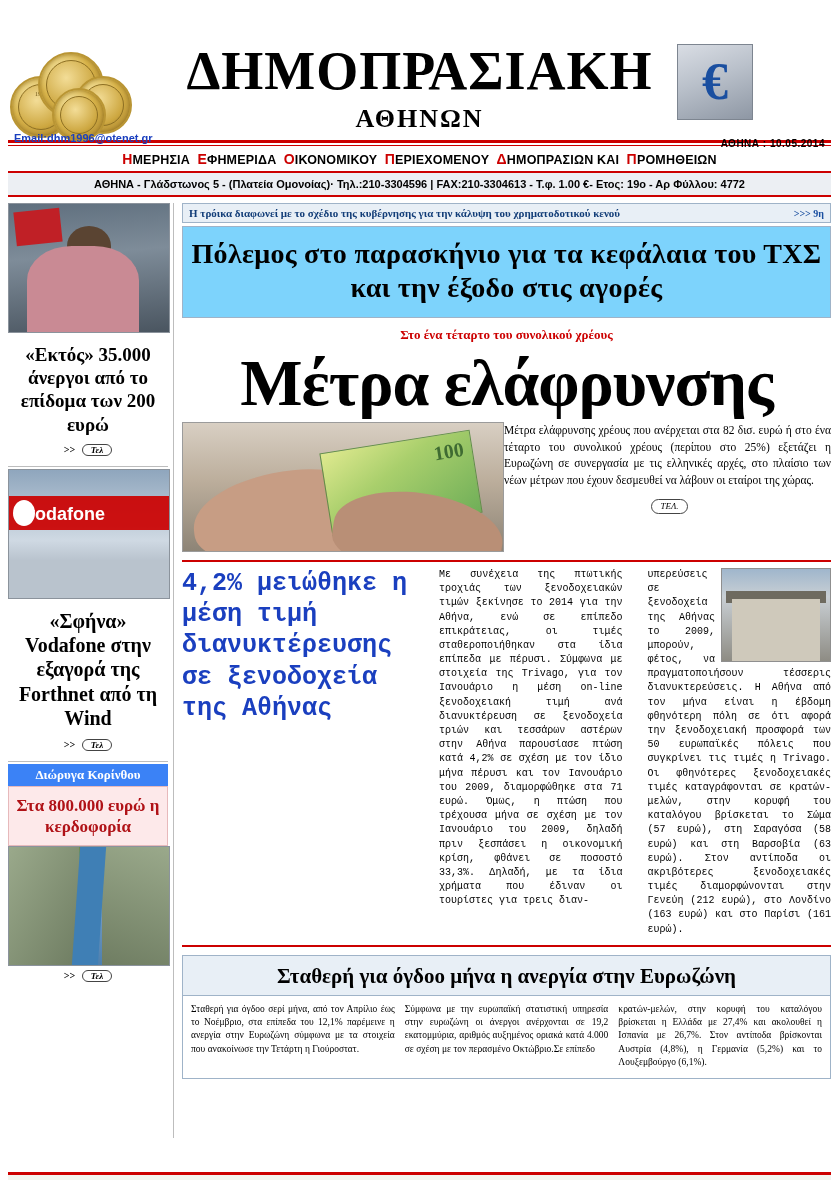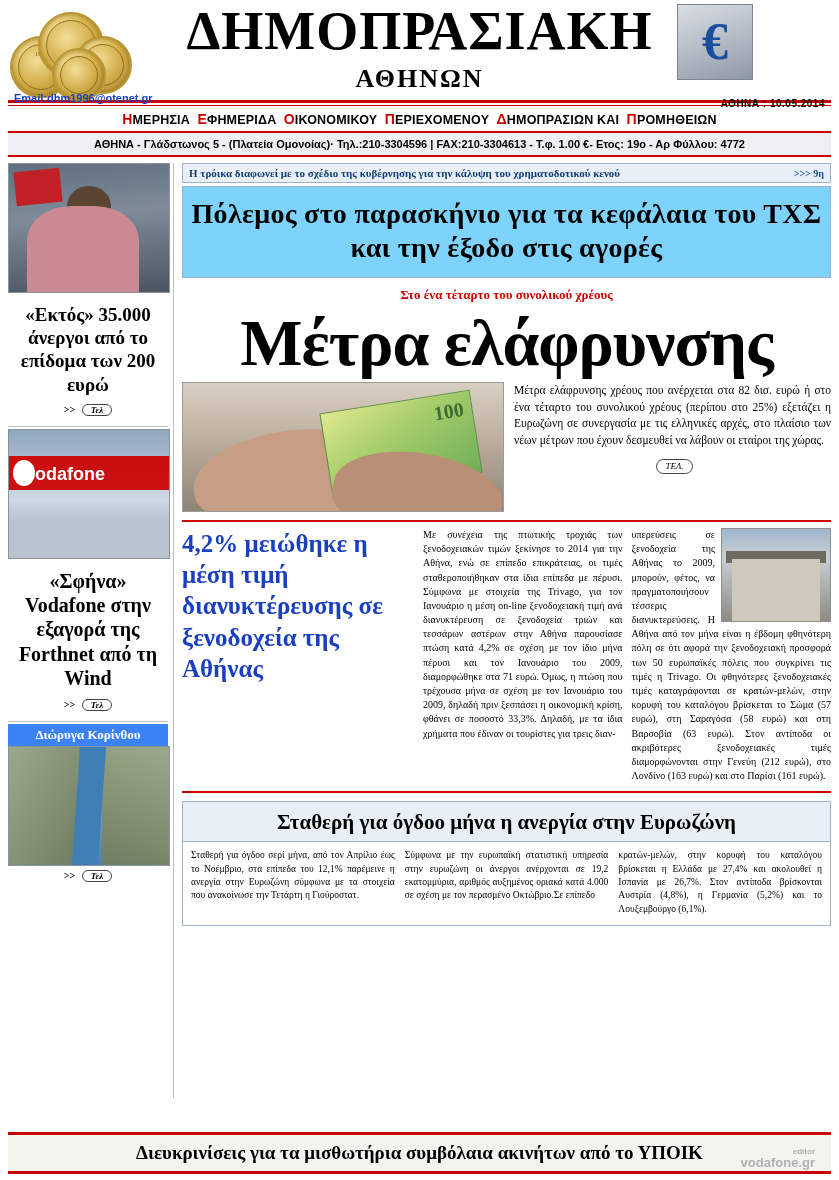--- a/index.html
+++ b/index.html
@@ -7,21 +7,21 @@
     width:839px;height:1180px;
     background:#ffffff;
     font-family:"Liberation Serif", serif;
     color:#000;
     overflow:hidden;
     position:relative;
   }
   .page{width:839px;height:1180px;position:relative;box-sizing:border-box;}
 
   
-  .masthead{position:relative;height:100px;}
+  .masthead{position:relative;height:100px;margin-top:40px;}
   .coins{
     position:absolute;left:8px;top:2px;width:128px;height:88px;
   }
   .coin{
     position:absolute;border-radius:50%;
     background:radial-gradient(circle at 35% 30%, #f6e7a8 0%, #d9b44a 45%, #a8822c 100%);
     border:2px solid #b99534;
     box-shadow:inset 0 0 4px rgba(120,90,20,.7);
   }
   .coin .inner{
@@ -154,21 +154,21 @@
   }
   .mega{
     text-align:center;font-size:66px;font-weight:bold;line-height:.98;letter-spacing:-1px;
     padding:4px 0 2px 0;
   }
   .mega2{
     text-align:right;font-size:33px;font-weight:bold;line-height:1.05;
     padding:8px 6px 10px 0;
   }
 
-  .story-row{display:flex;gap:10px;padding-top:4px;}
+  .story-row{display:flex;padding-top:4px;}
   .money-photo{
     width:320px;height:128px;position:relative;overflow:hidden;border:1px solid #9b9b9b;
     background:linear-gradient(180deg,#d8cfc3 0%,#bcae9c 45%,#8d8476 100%);
   }
   .money-photo .note{
     position:absolute;right:26px;top:18px;width:150px;height:82px;
     background:linear-gradient(150deg,#dfe98f 0%,#a9cf6c 40%,#6fae58 100%);
     border:1px solid #5f8f46;transform:rotate(-9deg);
   }
   .money-photo .note:after{content:"100";position:absolute;right:8px;top:6px;font-size:20px;font-weight:bold;color:#3f6b32;}
@@ -178,21 +178,21 @@
   }
   .money-photo .hand2{
     position:absolute;right:0;bottom:-22px;width:170px;height:80px;
     background:#b98f76;border-radius:50% 50% 35% 35%;transform:rotate(8deg);
   }
   .story-text{flex:1;font-size:11.5px;line-height:1.45;text-align:justify;}
   .tel-center{text-align:center;padding-top:8px;}
 
   .hr-red{height:2px;background:#cc0000;margin:8px 0 6px 0;}
 
-  .two-col{display:flex;gap:9px;}
+  .two-col{display:flex;gap:25px;font-family:Liberation Mono, monospace;}
   .blue-head{
     width:232px;flex:0 0 232px;color:#1a3fbf;font-size:25px;font-weight:bold;line-height:1.25;
   }
   .col-txt{flex:1;font-size:10px;line-height:1.42;text-align:justify;}
   .bldg-photo{
     width:108px;height:92px;border:1px solid #8f8f8f;
     background:linear-gradient(180deg,#9fb6cc 0%,#c9cfd4 30%,#8e8c84 100%);
     position:relative;overflow:hidden;margin-bottom:4px;float:right;margin-left:6px;
   }
   .bldg-photo .b{position:absolute;left:10px;bottom:0;width:88px;height:62px;background:#cfc9bb;}
@@ -294,20 +294,21 @@
       <div class="lead-box small">
         <div class="lead-title">«Σφήνα» Vodafone στην εξαγορά της Forthnet από τη Wind</div>
       </div>
       <div class="more-row">
         <span>&gt;&gt;</span>
         <span class="tel-pill">Τελ</span>
       </div>
       <div class="sep"></div>
 
       <div class="korinthos-head">Διώρυγα Κορίνθου</div>
+      <div class="korinthos-body">Στα 800.000 ευρώ η κερδοφορία</div>
       <div class="photo photo-3">
         <div class="bank-l"></div>
           <div class="bank-r"></div>
           <div class="canal"></div>
       </div>
       <div class="more-row">
         <span>&gt;&gt;</span>
         <span class="tel-pill">Τελ</span>
       </div>
     </div>

